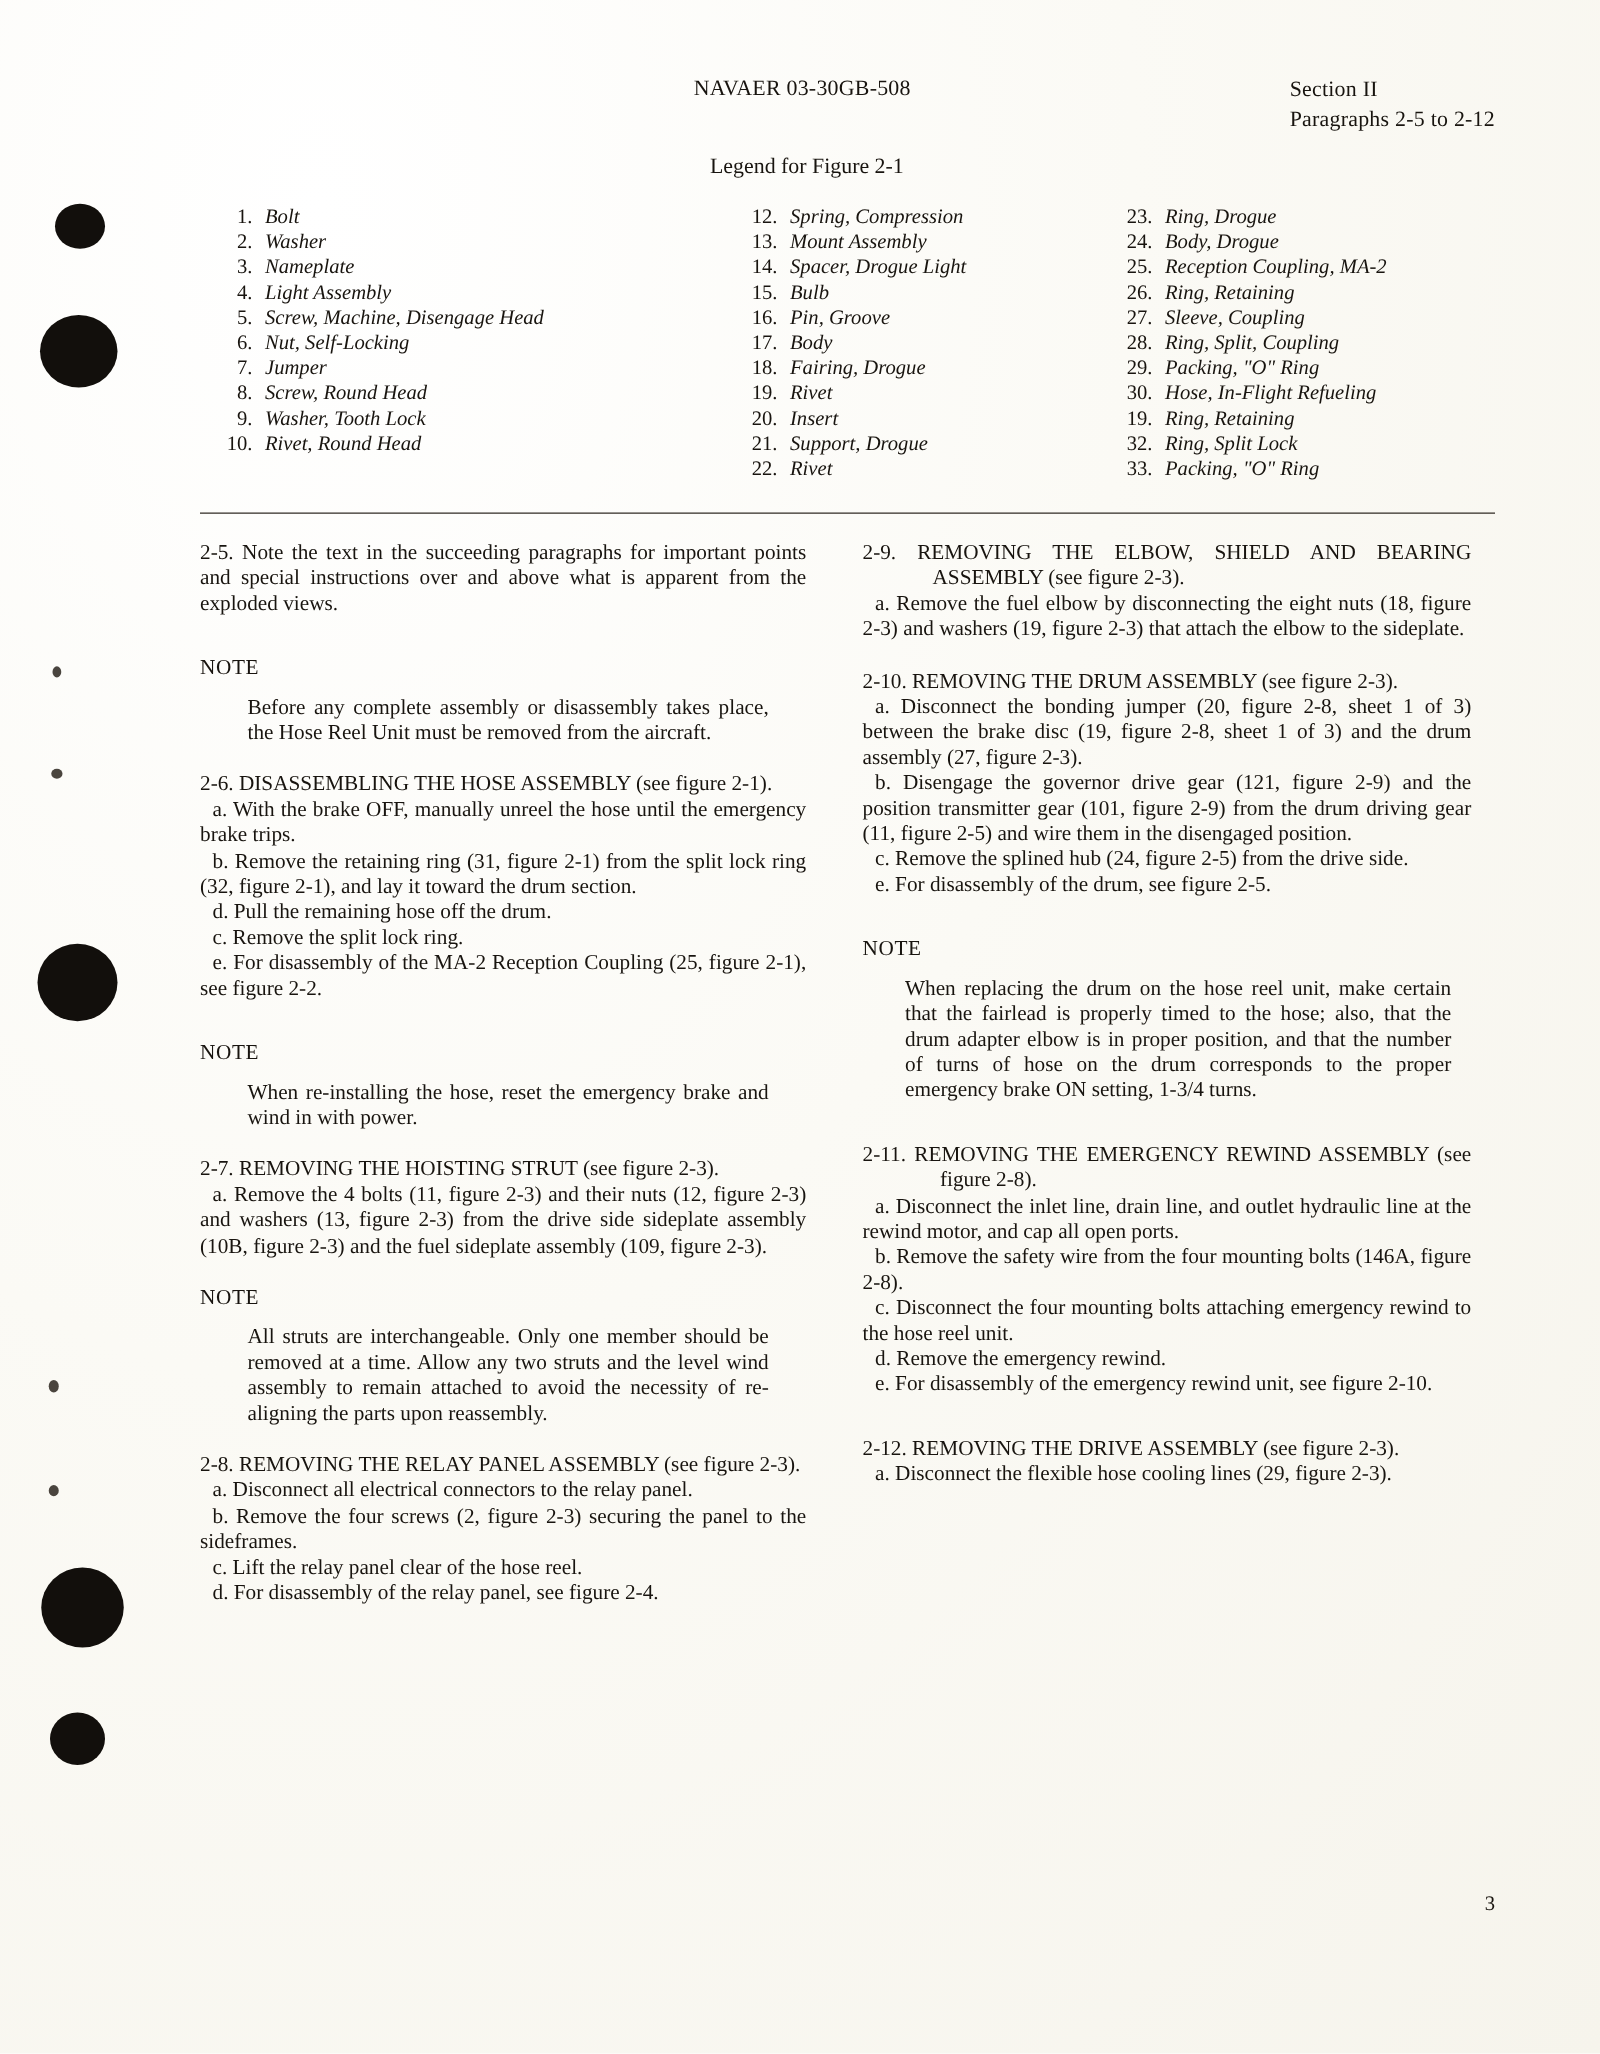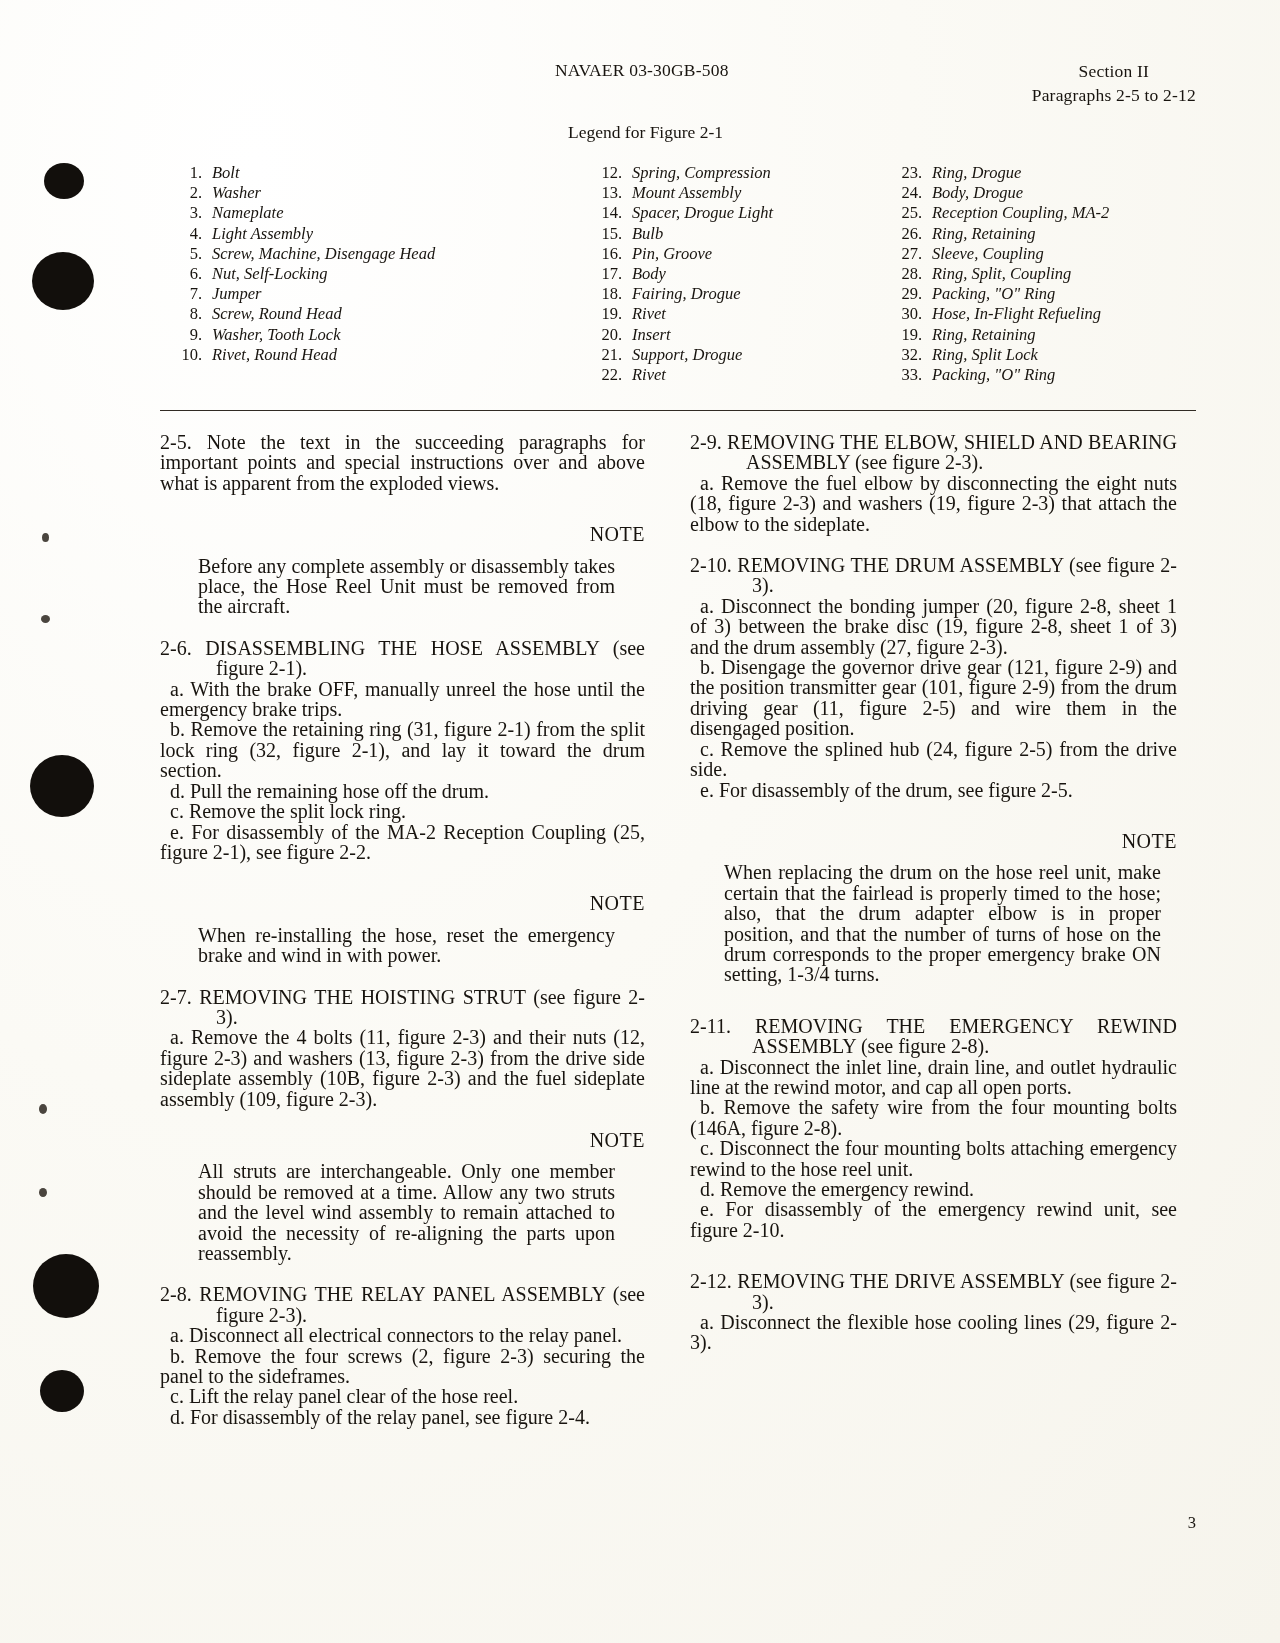--- a/index.html
+++ b/index.html
@@ -52,21 +52,21 @@
     top: 60px;
     left: 160px;
     right: 84px;
     display: flex;
     justify-content: space-between;
     align-items: flex-start;
     font-size: 17.5px;
     letter-spacing: .2px;
   }
   .hdr-left { white-space: nowrap; margin-left: 395px; }
-  .hdr-right { text-align: center; line-height: 1.35; }
+  .hdr-right { text-align: left; line-height: 1.35; }
 
   .legend-title {
     position: absolute;
     top: 122px;
     left: 568px;
     font-size: 17.5px;
   }
 
   
   .legend {
@@ -96,33 +96,33 @@
     left: 160px;
     right: 84px;
     top: 410px;
     border-top: 1px solid #312b24;
   }
 
   
   .col {
     position: absolute;
     top: 432px;
-    font-size: 20px;
+    font-size: 17px;
     line-height: 20.4px;
   }
   .col.left  { left: 160px;  width: 485px; }
   .col.right { left: 690px;  width: 487px; }
 
   p { margin: 0; }
   .just { text-align: justify; text-align-last: left; }
   .gap-sm { height: 11px; }
   .gap-md { height: 21px; }
   .gap-lg { height: 31px; }
   .note-hd {
-    text-align: right;
+    text-align: left;
     letter-spacing: .5px;
   }
   .note-body {
     margin-left: 38px;
     margin-right: 30px;
     text-align: justify;
     text-align-last: left;
   }
   .note-body.r {
     margin-left: 34px;

